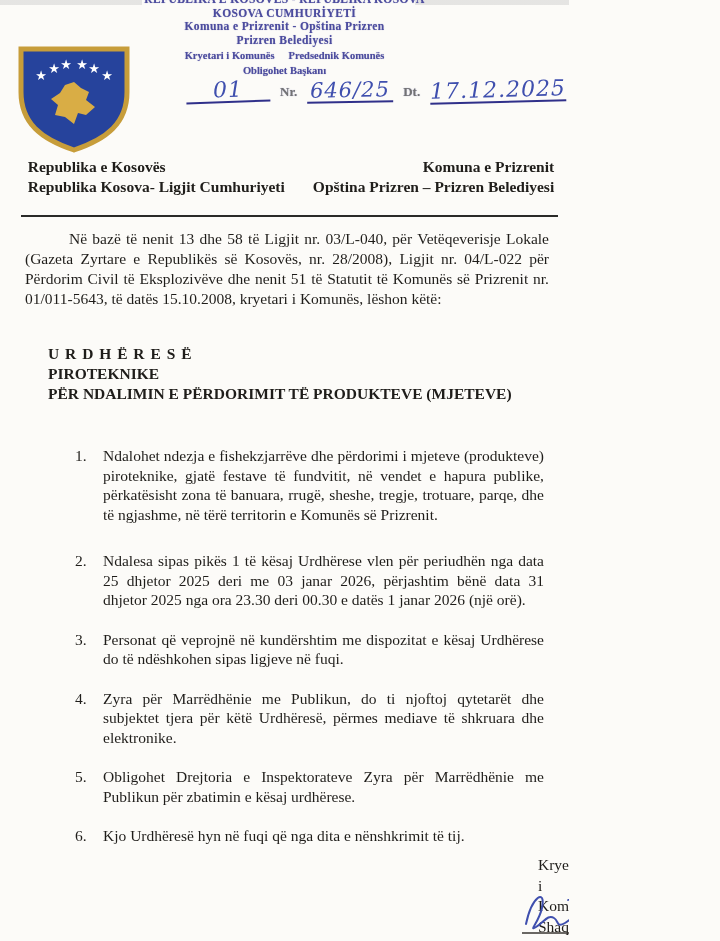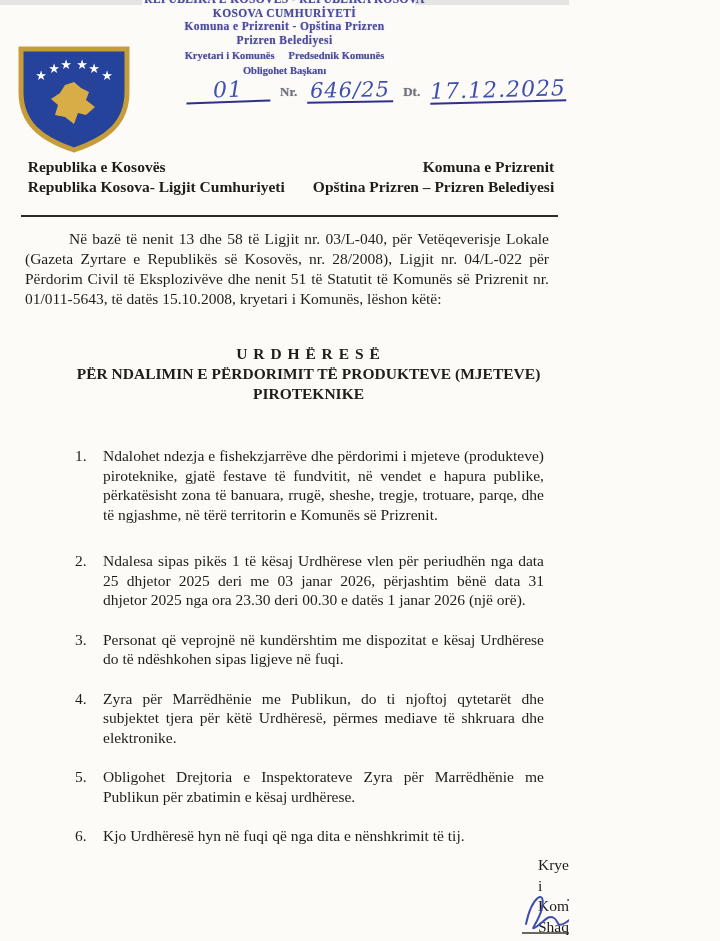--- a/index.html
+++ b/index.html
@@ -50,21 +50,21 @@
   }
   .org-left  { border-bottom:2.5px solid #2a2a28; padding:0 10px 3px 7px; }
   .org-right { border-bottom:2.5px solid #2a2a28; padding:0 4px 19px 18px; text-align:right; }
   
   .intro {
     position:absolute; top:229px; left:25px; right:20px;
     font-size:15.5px; line-height:20px; text-align:justify; text-indent:44px;
   }
   .title {
     position:absolute; top:344px; left:0; right:0;
-    text-align:center; font-weight:bold; font-size:15.5px; line-height:20px;padding-left:48px;
+    text-align:left; font-weight:bold; font-size:15.5px; line-height:20px;padding-left:48px;
   }
   .title-main { letter-spacing:1px; }
   .items { position:absolute; top:446px; left:25px; right:25px;
            font-size:15.5px; line-height:19.5px; }
   .item { display:flex; margin-bottom:20px; }
   .item:first-child { margin-bottom:27px; }
   .item-num  { flex:none; width:28px; margin-left:50px; }
   .item-text { flex:1; text-align:justify; }
   
   .signature { position:absolute; left:538px; top:855px; font-size:15.5px; line-height:20.5px; }
@@ -135,22 +135,22 @@
     <div class="org-right">
       <div>Komuna e Prizrenit</div>
       <div>Opština Prizren – Prizren Belediyesi</div>
     </div>
   </div>
 
   <p class="intro">Në bazë të nenit 13 dhe 58 të Ligjit nr. 03/L-040, për Vetëqeverisje Lokale (Gazeta Zyrtare e Republikës së Kosovës, nr. 28/2008), Ligjit nr. 04/L-022 për Përdorim Civil të Eksplozivëve dhe nenit 51 të Statutit të Komunës së Prizrenit nr. 01/011-5643, të datës 15.10.2008, kryetari i Komunës, lëshon këtë:</p>
 
   <div class="title">
     <div class="title-main">U R D H Ë R E S Ë</div>
+    <div>PIROTEKNIKE</div>
     <div>PËR NDALIMIN E PËRDORIMIT TË PRODUKTEVE (MJETEVE)</div>
-    <div>PIROTEKNIKE</div>
   </div>
 
   <div class="items">
     <div class="item">
       <span class="item-num">1.</span>
       <span class="item-text">Ndalohet ndezja e fishekzjarrëve dhe përdorimi i mjeteve (produkteve) piroteknike, gjatë festave të fundvitit, në vendet e hapura publike, përkatësisht zona të banuara, rrugë, sheshe, tregje, trotuare, parqe, dhe të ngjashme, në tërë territorin e Komunës së Prizrenit.</span>
     </div>
     <div class="item">
       <span class="item-num">2.</span>
       <span class="item-text">Ndalesa sipas pikës 1 të kësaj Urdhërese vlen për periudhën nga data 25 dhjetor 2025 deri me 03 janar 2026, përjashtim bënë data 31 dhjetor 2025 nga ora 23.30 deri 00.30 e datës 1 janar 2026 (një orë).</span>

